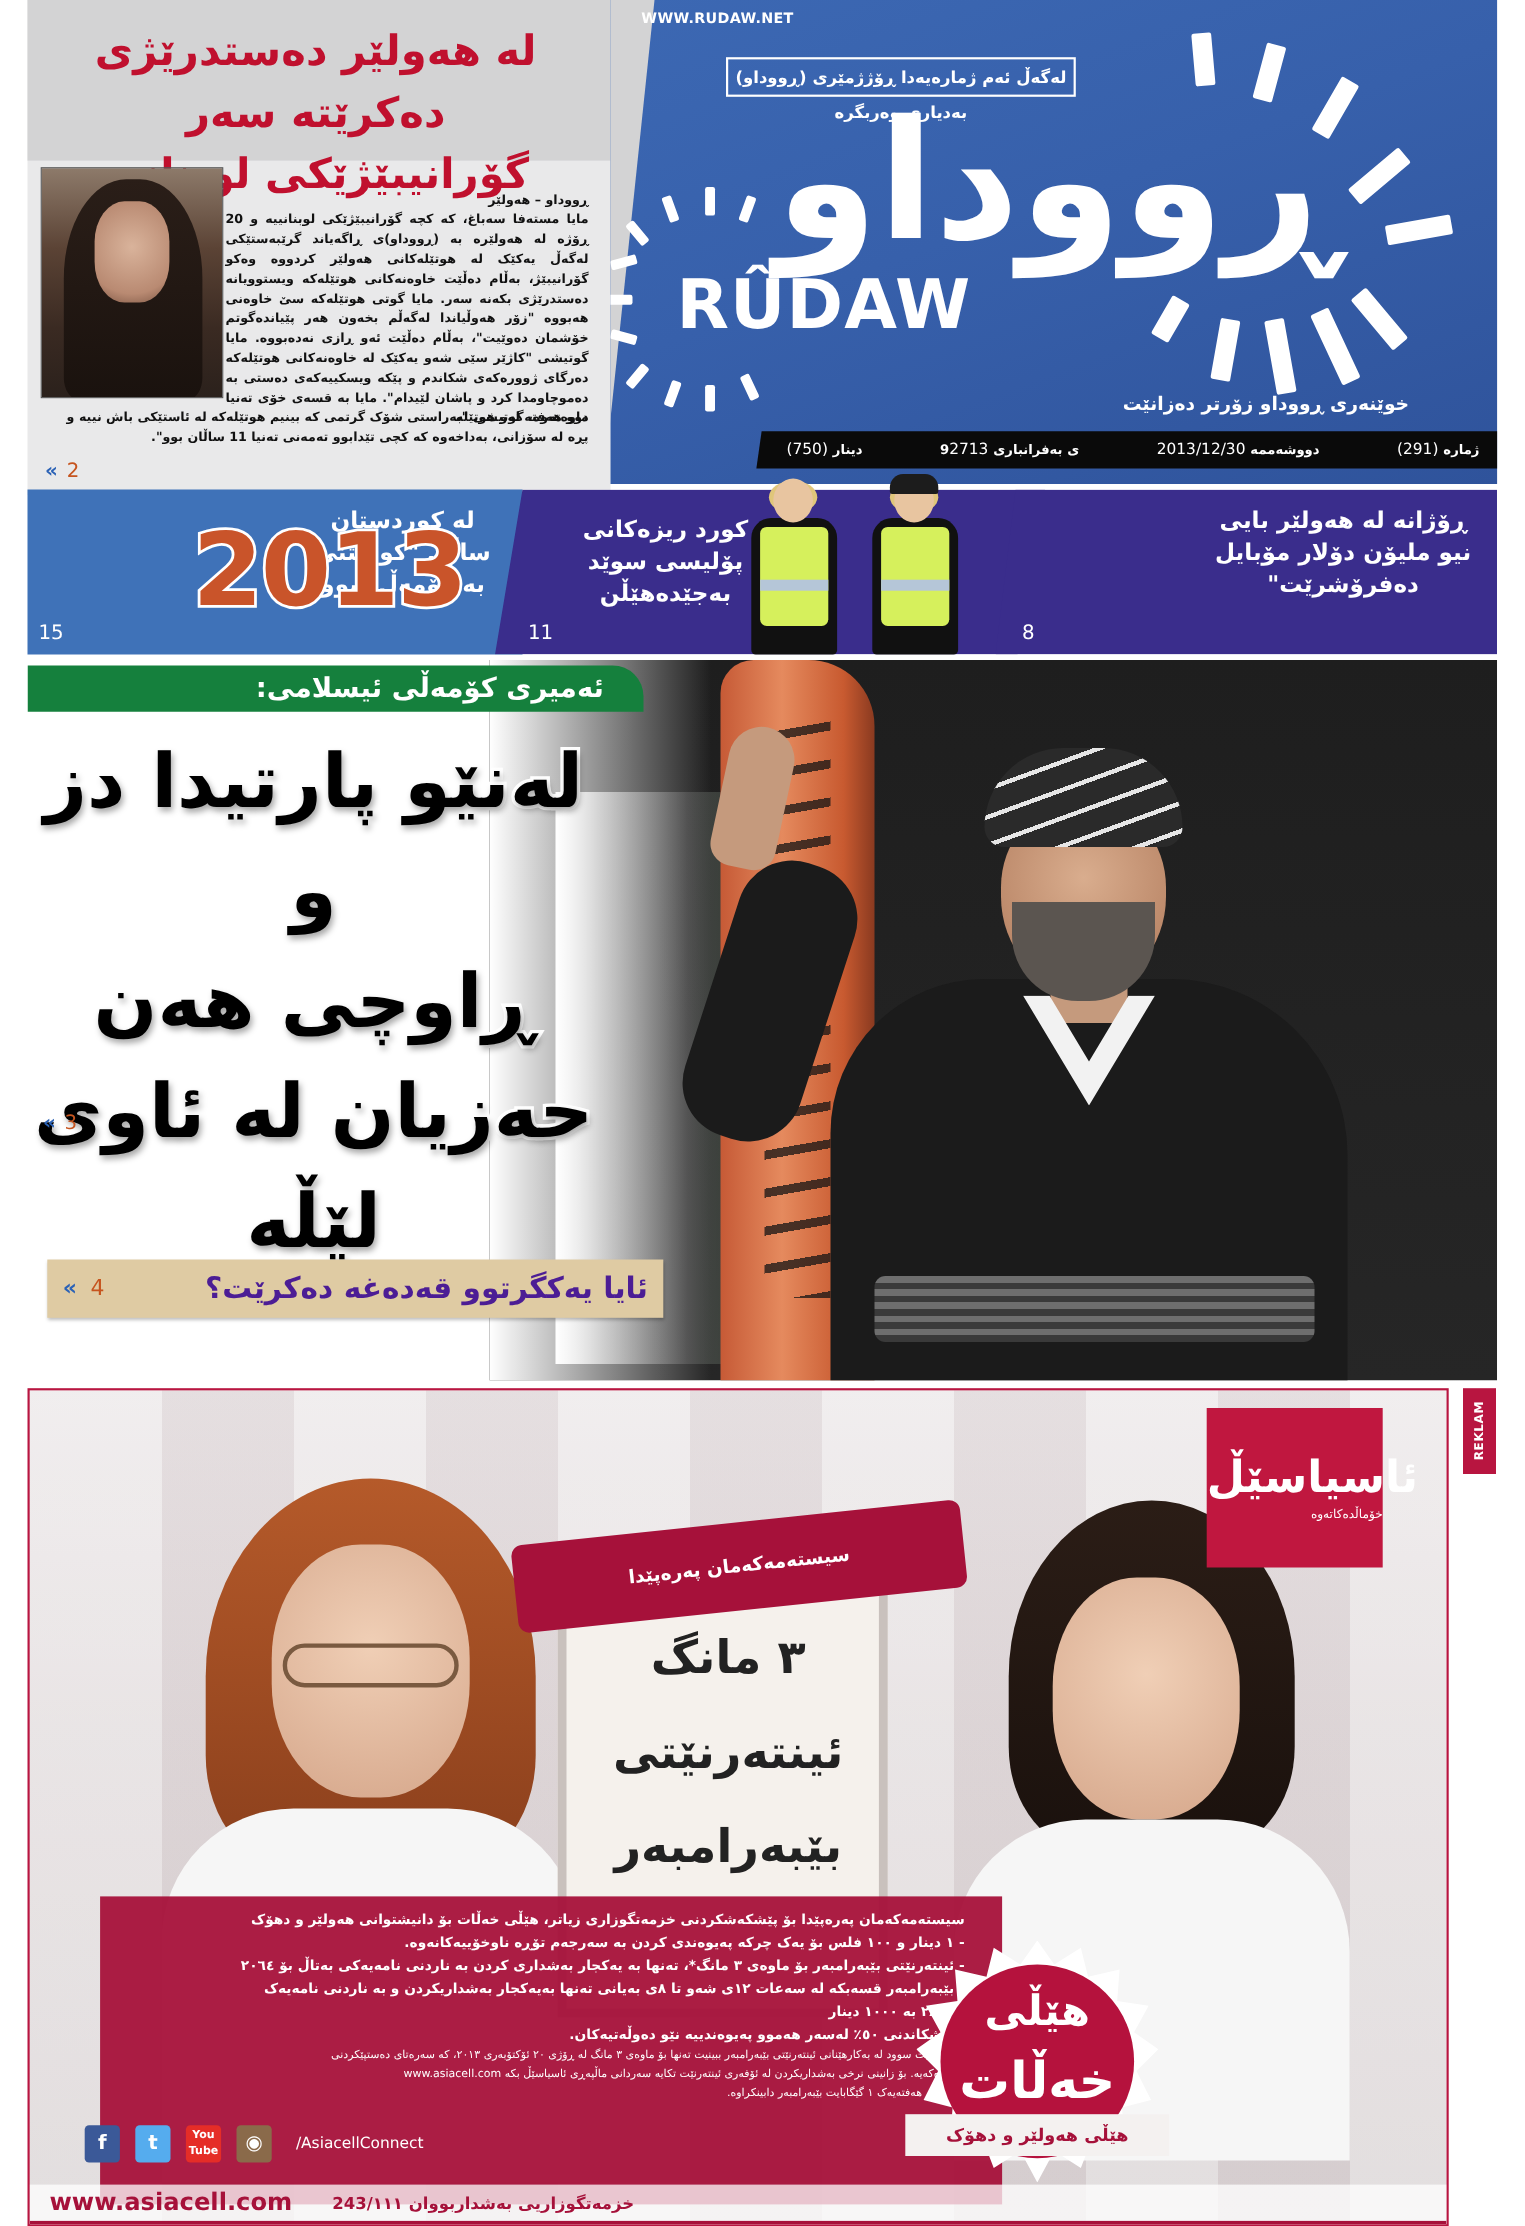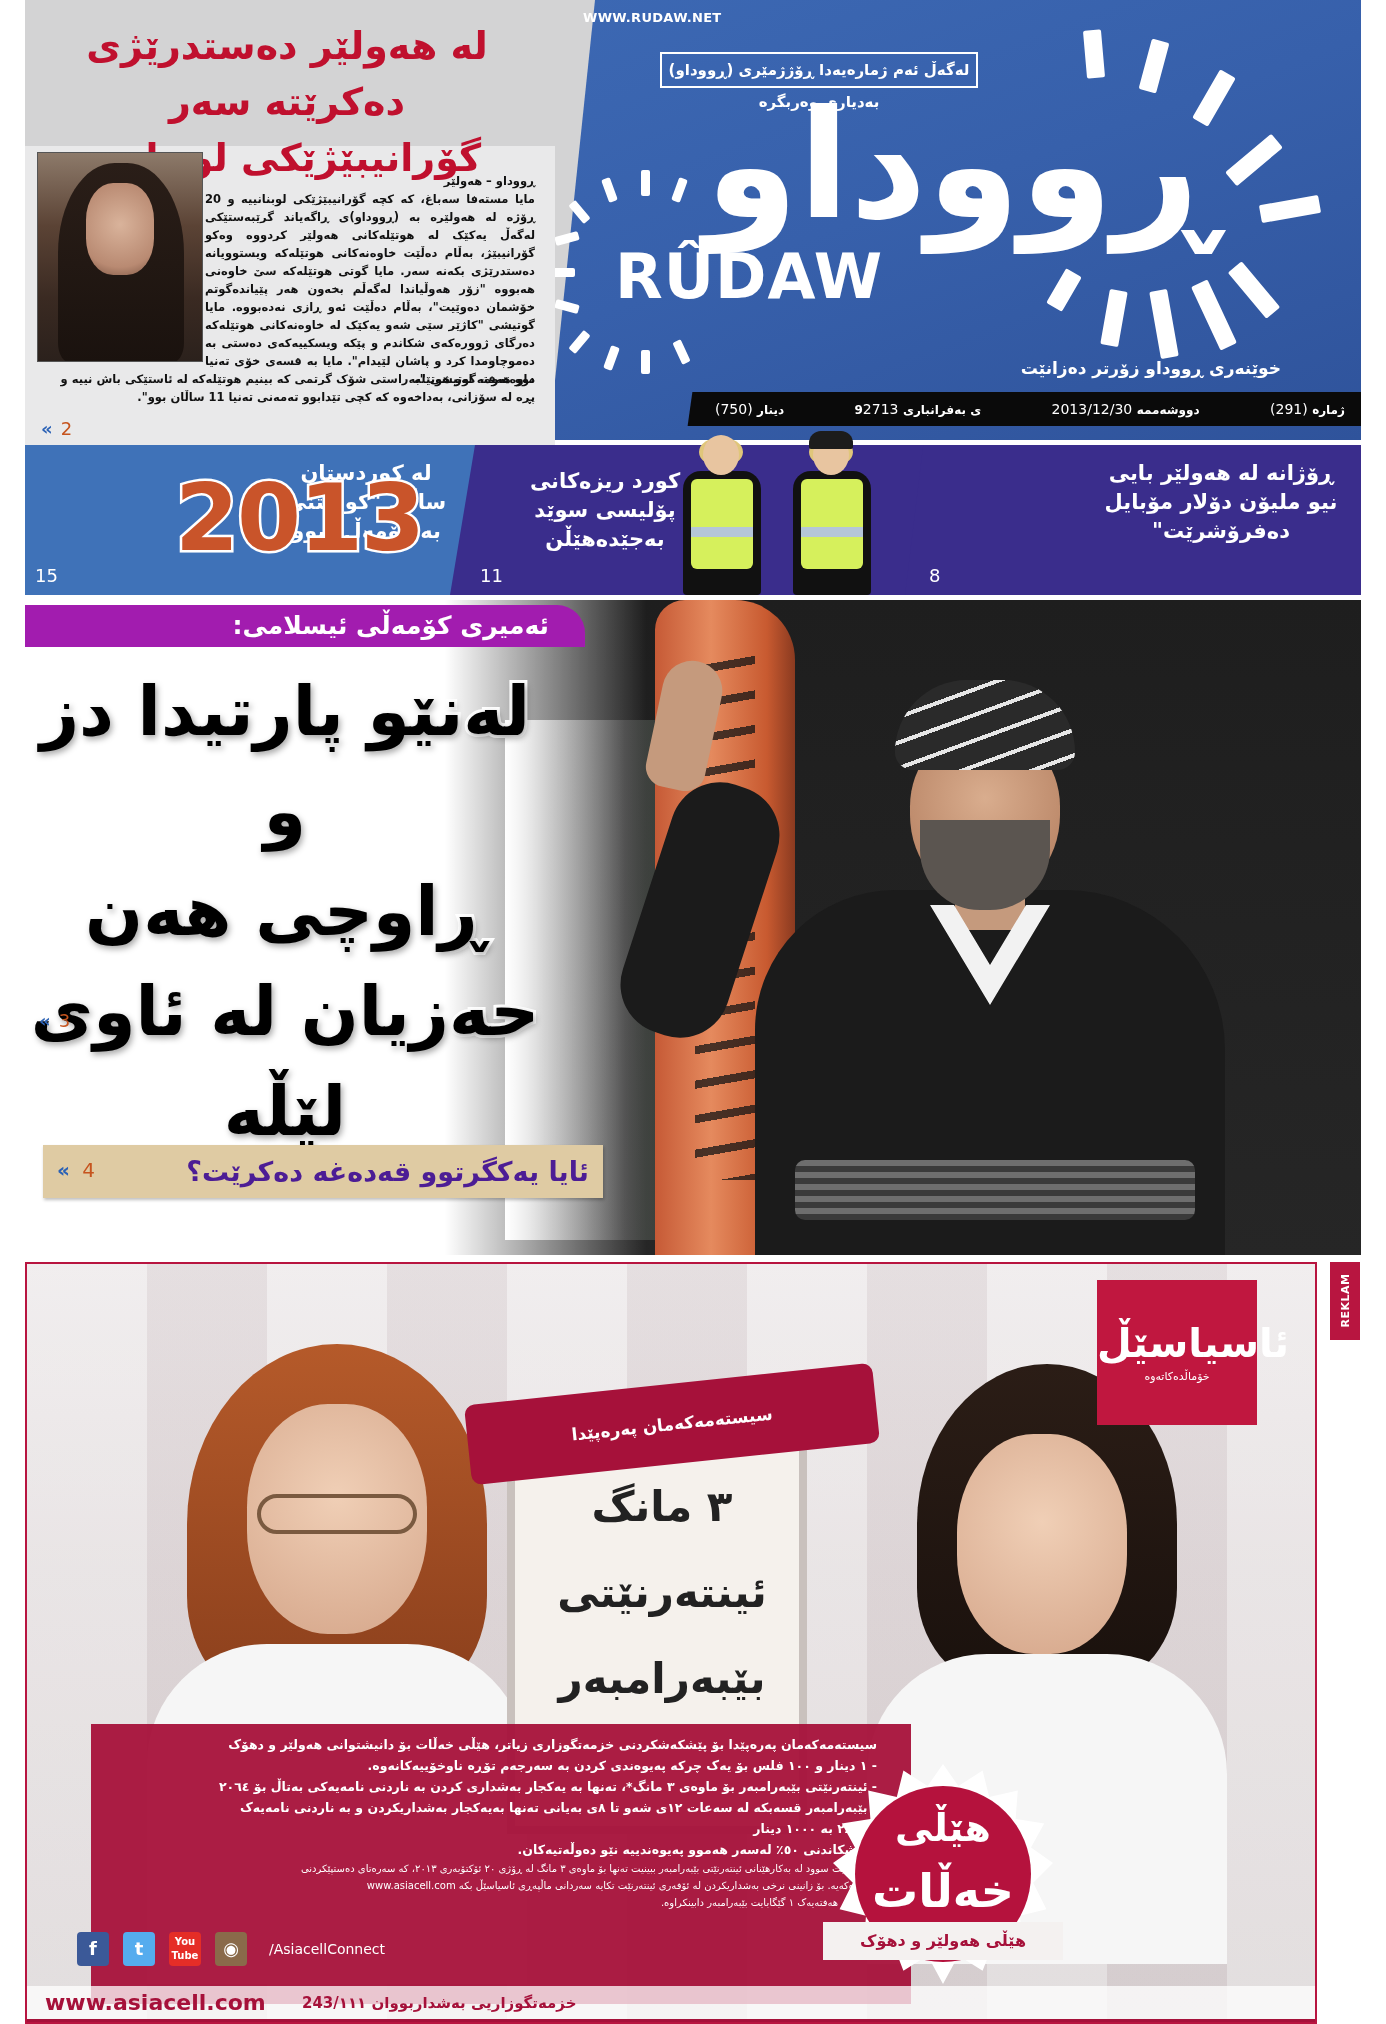--- a/index.html
+++ b/index.html
@@ -81,21 +81,21 @@
   #man .neck { position:absolute; left:200px; top:200px; width:70px; height:70px; background:#c59a7d; }
   #man .collar { position:absolute; left:175px; top:245px; width:120px; height:100px; background:#f2f2f2; clip-path: polygon(0 0, 50% 100%, 100% 0, 80% 0, 50% 60%, 20% 0); }
   #man .head { position:absolute; left:155px; top:70px; width:150px; height:170px; border-radius:45% 45% 50% 50%; background: radial-gradient(circle at 50% 40%, #d9ad8e 0%, #b98566 75%); }
   #man .beard { position:absolute; left:165px; top:160px; width:130px; height:90px; border-radius: 0 0 60px 60px; background: #5b5550; }
   #man .turban { position:absolute; left:140px; top:20px; width:180px; height:90px; border-radius:80px 80px 20px 20px;
     background: repeating-linear-gradient(160deg, #2a2a2a 0 10px, #e6e6e6 10px 14px, #2a2a2a 14px 24px); }
   #man .sash { position:absolute; left:40px; top:500px; width:400px; height:60px;
     background: repeating-linear-gradient(180deg, #6e6e6e 0 6px, #3a3a3a 6px 12px); border-radius:10px; }
   #man .arm { position:absolute; left:-110px; top:120px; width:110px; height:260px; background:#1b1b1b; border-radius:50px; transform: rotate(18deg); }
   #man .hand { position:absolute; left:-100px; top:0; width:60px; height:130px; background:#c59a7d; border-radius:30px 30px 20px 20px; transform: rotate(12deg); }
-  #hero-label { position:absolute; left:0; top:5px; width:560px; height:42px; background:#a21caf; border-radius:0 28px 0 0;
+  #hero-label { position:absolute; left:0; top:5px; width:560px; height:42px; background:#15803d; border-radius:0 28px 0 0;
     color:#fff; font-size:25px; font-weight:bold; line-height:42px; text-align:right; padding-right:36px; }
   #hero-headline { position:absolute; left:0; top:62px; width:520px; text-align:center; color:#000; font-weight:900;
     font-size:68px; line-height:100px; -webkit-text-stroke: 6px #fff; paint-order: stroke fill;
     text-shadow: 2px 3px 6px rgba(0,0,0,0.35); }
   #hero-jump { left:14px; top:410px; }
   #question-bar { position:absolute; left:18px; top:545px; width:560px; height:53px; background:#dfcba3;
     box-shadow: 1px 2px 3px rgba(0,0,0,0.25); }
   #question-text { position:absolute; right:14px; top:0; line-height:53px; font-size:27px; font-weight:bold; color:#4c1d95; }
   #question-jump { position:absolute; left:14px; top:13px; font-size:20px; }
 
@@ -111,21 +111,21 @@
   .w-coat { position:absolute; background:#f6f6f6; border-radius:120px 120px 0 0; }
   #ad-red-panel { position:absolute; left:64px; top:460px; width:820px; height:280px; background:#a6113a; opacity:0.95; }
   #ad-board { position:absolute; left:480px; top:150px; width:300px; height:420px; background:#f5f1ec; border:8px solid #c9c1bd; }
   #ad-ribbon { position:absolute; left:440px; top:120px; width:410px; height:80px; background:#a6113a; transform: rotate(-6deg);
     border-radius: 10px; color:#fff; font-weight:bold; font-size:17px; text-align:center; line-height:80px; }
   #ad-ribbon-text { display:block; padding-top: 0; }
   #ad-big { position:absolute; left:500px; top:200px; width:270px; text-align:center; color:#222; font-weight:900;
     font-size:42px; line-height:86px; }
   #ad-logo { position:absolute; left:1070px; top:16px; width:160px; height:145px; background:#c0173f; color:#fff; text-align:center; }
   #ad-logo .name { display:block; font-size:40px; font-weight:bold; padding-top:40px; }
-  #ad-logo .sub { display:block; font-size:11px; margin-top:4px; }
+  #ad-logo .sub { display:block; font-size:11px; margin-top:4px;text-align:right; }
   #ad-body { position:absolute; left:90px; top:470px; width:760px; color:#fff; font-size:12.5px; line-height:21px; font-weight:bold; text-align:right; }
   #ad-body .note { font-size:10px; line-height:17px; font-weight:normal; display:block; }
   #ad-badge { position:absolute; left:796px; top:500px; width:240px; height:230px; }
   #ad-badge .star { position:absolute; left:10px; top:0; width:220px; height:220px; background:#fff;
     clip-path: polygon(50% 0%, 57% 10%, 68% 3%, 71% 15%, 84% 12%, 83% 25%, 96% 27%, 90% 38%, 100% 45%, 91% 54%, 97% 66%, 85% 69%, 86% 82%, 73% 81%, 68% 94%, 57% 87%, 50% 100%, 43% 87%, 32% 94%, 27% 81%, 14% 82%, 15% 69%, 3% 66%, 9% 54%, 0% 45%, 10% 38%, 4% 27%, 17% 25%, 16% 12%, 29% 15%, 32% 3%, 43% 10%); }
   #ad-badge .inner { position:absolute; left:32px; top:22px; width:176px; height:176px; border-radius:50%; background:#b5123d; }
   #ad-badge .t1 { position:absolute; left:0; width:240px; top:42px; text-align:center; color:#fff; font-size:38px; font-weight:900; }
   #ad-badge .t2 { position:absolute; left:0; width:240px; top:100px; text-align:center; color:#fff; font-size:46px; font-weight:900; }
   #ad-badge .ribbon { position:absolute; left:0; top:158px; width:240px; height:38px; background:#f4f1f0; color:#a6113a; font-size:16px; font-weight:bold; line-height:38px; text-align:center; }
   #ad-social { position:absolute; left:50px; top:668px; display:flex; gap:14px; align-items:center; }

